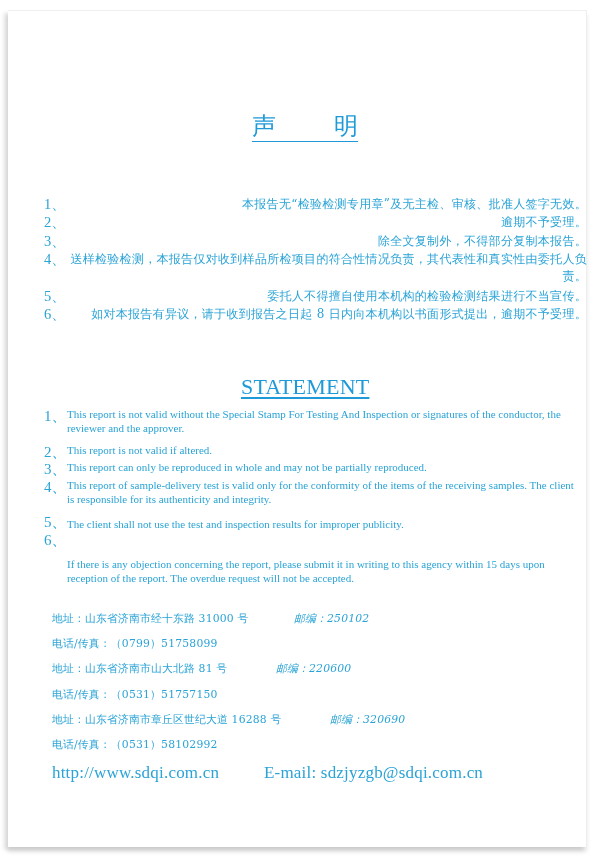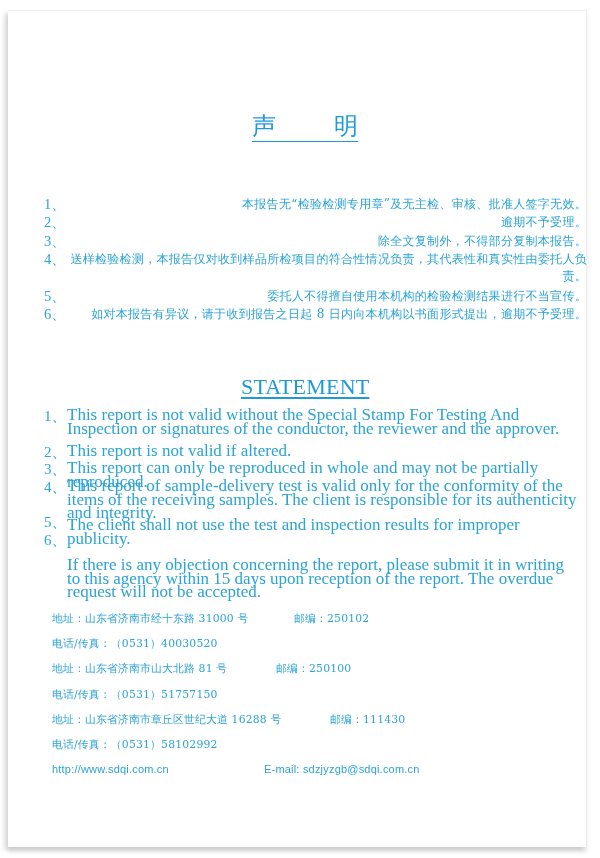--- a/index.html
+++ b/index.html
@@ -31,31 +31,31 @@
       font-family: "Liberation Serif", serif; font-size: 15px; color: #2aa3d6;
     }
     .cn .num { font-size: 14.5px; }
     .txt-cn {
       position: absolute; left: 67px; width: 520px;
       font-family: "DejaVu Serif", serif; font-size: 12px; line-height: 17px;
       color: #2aa3d6; letter-spacing: 0.3px; text-align: right;
     }
     .txt-en {
       position: absolute; left: 67px; width: 520px;
-      font-family: "Liberation Serif", serif; font-size: 17px; line-height: 13.5px;
+      font-family: "Liberation Serif", serif; font-size: 11px; line-height: 13.5px;
       color: #2aa3d6;
     }
     .foot-line {
       position: absolute; left: 52px;
       font-family: "DejaVu Serif", serif; font-size: 10.8px; color: #2aa3d6;
       white-space: nowrap; letter-spacing: 0.2px; margin-top: 40px;
     }
-    .foot-line .zip { position: absolute; white-space: nowrap; }
+    .foot-line .zip { position: absolute; white-space: nowrap; font-style: italic; }
     .mono {
-      font-family: Liberation Sans, sans-serif; font-size: 11px;
+      font-family: Liberation Serif, serif; font-size: 17px;
     }
   </style>
 </head>
 <body>
 
 <div class="page"></div>
 
 <div class="title-cn">
   <span>声</span>
   <span>明</span>
@@ -101,29 +101,29 @@
 
   <span class="num" style="top:531px">6、</span>
   <span class="txt-en" style="top:558px; width:504px">If there is any objection concerning the report, please submit it in writing to this agency within 15 days upon reception of the report. The overdue request will not be accepted.</span>
 </div>
 
 <div class="foot">
   <div class="foot-line" style="top:572px">
     <span>地址：山东省济南市经十东路 31000 号</span>
     <span class="zip" style="left:242px">邮编：250102</span>
   </div>
-  <div class="foot-line" style="top:597px">电话/传真：（0531）40030520</div>
+  <div class="foot-line" style="top:597px">电话/传真：（0799）51758099</div>
 
   <div class="foot-line" style="top:622px">
     <span>地址：山东省济南市山大北路 81 号</span>
-    <span class="zip" style="left:224px">邮编：250100</span>
+    <span class="zip" style="left:224px">邮编：220600</span>
   </div>
   <div class="foot-line" style="top:648px">电话/传真：（0531）51757150</div>
 
   <div class="foot-line" style="top:673px">
     <span>地址：山东省济南市章丘区世纪大道 16288 号</span>
-    <span class="zip" style="left:278px">邮编：111430</span>
+    <span class="zip" style="left:278px">邮编：320690</span>
   </div>
   <div class="foot-line" style="top:698px">电话/传真：（0531）58102992</div>
 
   <div class="foot-line mono" style="top:723px">http://www.sdqi.com.cn</div>
   <div class="foot-line mono" style="top:723px; left:264px">E-mail: sdzjyzgb@sdqi.com.cn</div>
 </div>
 
 </body></html>

